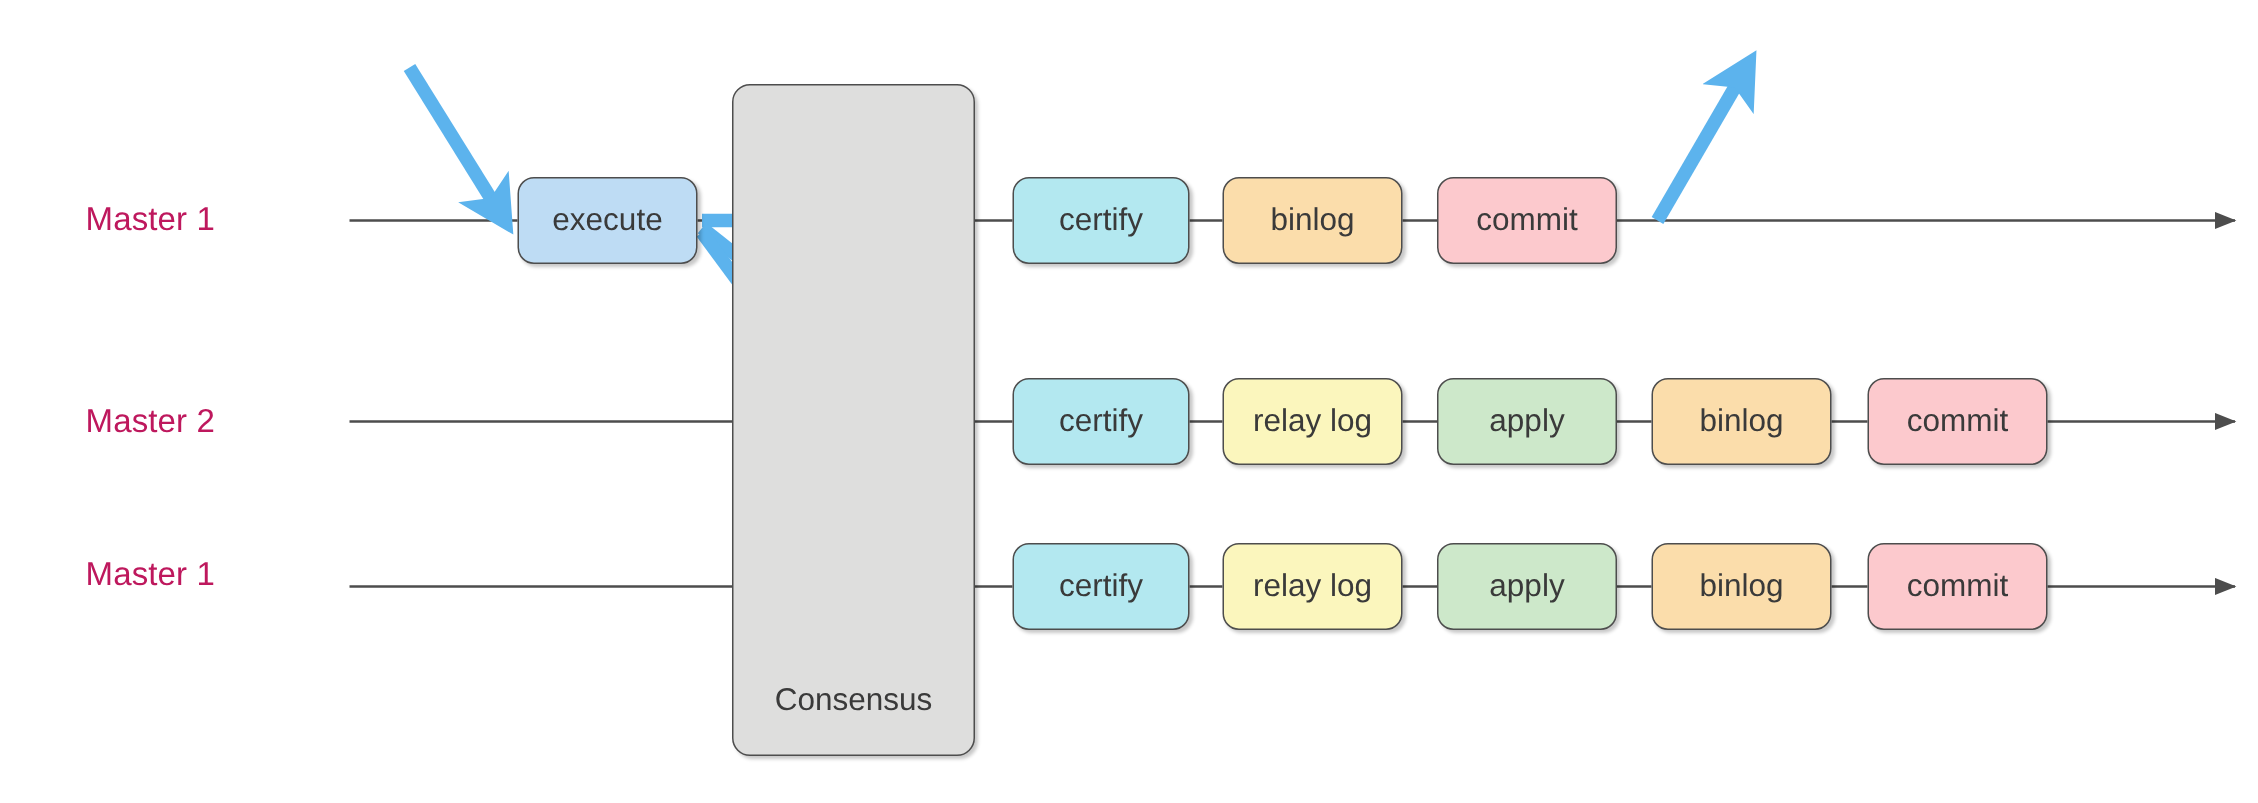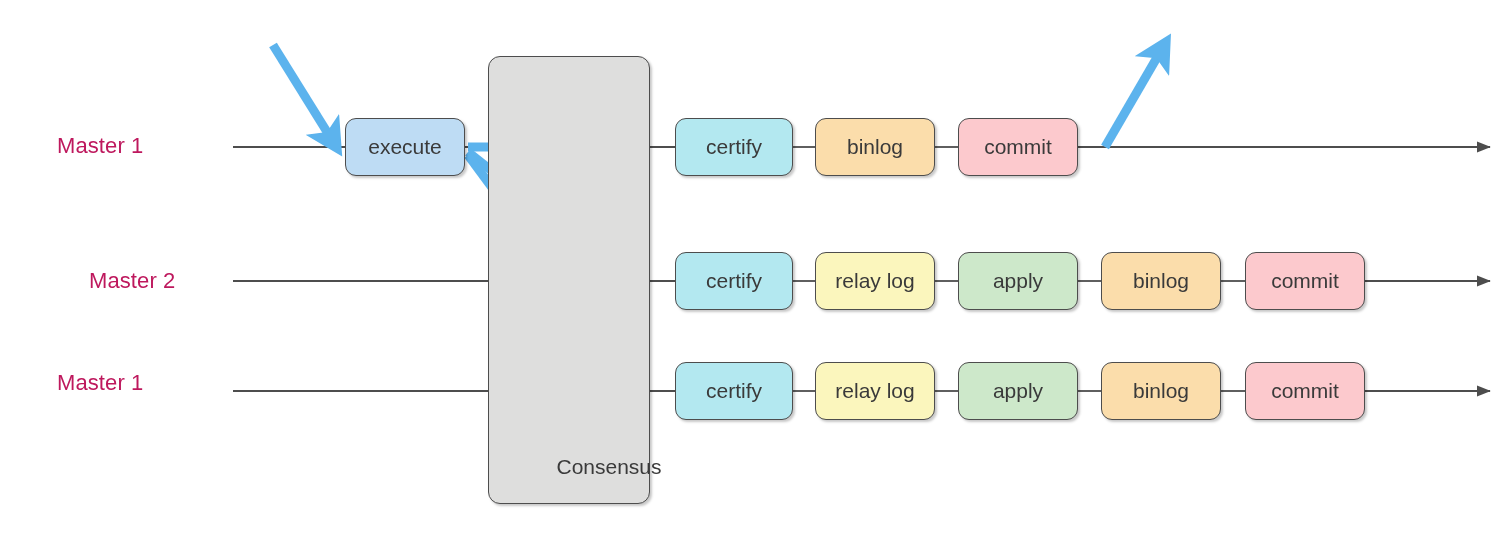--- a/index.html
+++ b/index.html
@@ -98,25 +98,25 @@
     <g id="blue-arrow-group">
         <line x1="273" y1="45" x2="337" y2="148" stroke="#5cb3ed" stroke-width="9" stroke-linecap="butt" marker-end="url(#arrow-blue)"></line>
         <line x1="468" y1="147" x2="580" y2="147" stroke="#5cb3ed" stroke-width="9" stroke-linecap="butt" marker-end="url(#arrow-blue)"></line>
         <line x1="468" y1="152" x2="628" y2="279" stroke="#5cb3ed" stroke-width="9" stroke-linecap="butt" marker-end="url(#arrow-blue)"></line>
         <line x1="468" y1="155" x2="641" y2="389" stroke="#5cb3ed" stroke-width="9" stroke-linecap="butt" marker-end="url(#arrow-blue)"></line>
         <line x1="1105" y1="147" x2="1166" y2="42" stroke="#5cb3ed" stroke-width="9" stroke-linecap="butt" marker-end="url(#arrow-blue)"></line>
       </g>
   </svg>
 
   <div id="consensus-box" class="consensus-box" style="left: 488px; top: 56px; width: 162px; height: 448px; background: rgb(222, 222, 221);"></div>
-  <div id="consensus-label" class="consensus-label" style="left: 488px; top: 455px; width: 162px; padding-left: 40px;">Consensus</div>
+  <div id="consensus-label" class="consensus-label" style="left: 488px; top: 455px; width: 162px;">Consensus</div>
 
   <div id="lane-labels">
       <div class="lane-label" style="left: 57px; top: 133px;">Master 1</div>
-      <div class="lane-label" style="left: 57px; top: 268px; margin-left: 32px;">Master 2</div>
+      <div class="lane-label" style="left: 57px; top: 268px;">Master 2</div>
       <div class="lane-label" style="left: 57px; top: 370px;">Master 1</div>
     </div>
   <div id="stage-boxes">
       <div class="stage-box" style="left: 345px; top: 118px; width: 120px; height: 58px; background: rgb(190, 220, 244);">execute</div>
       <div class="stage-box" style="left: 675px; top: 118px; width: 118px; height: 58px; background: rgb(179, 232, 240);">certify</div>
       <div class="stage-box" style="left: 815px; top: 118px; width: 120px; height: 58px; background: rgb(251, 221, 171);">binlog</div>
       <div class="stage-box" style="left: 958px; top: 118px; width: 120px; height: 58px; background: rgb(252, 201, 205);">commit</div>
       <div class="stage-box" style="left: 675px; top: 252px; width: 118px; height: 58px; background: rgb(179, 232, 240);">certify</div>
       <div class="stage-box" style="left: 815px; top: 252px; width: 120px; height: 58px; background: rgb(251, 246, 189);">relay log</div>
       <div class="stage-box" style="left: 958px; top: 252px; width: 120px; height: 58px; background: rgb(205, 232, 202);">apply</div>

